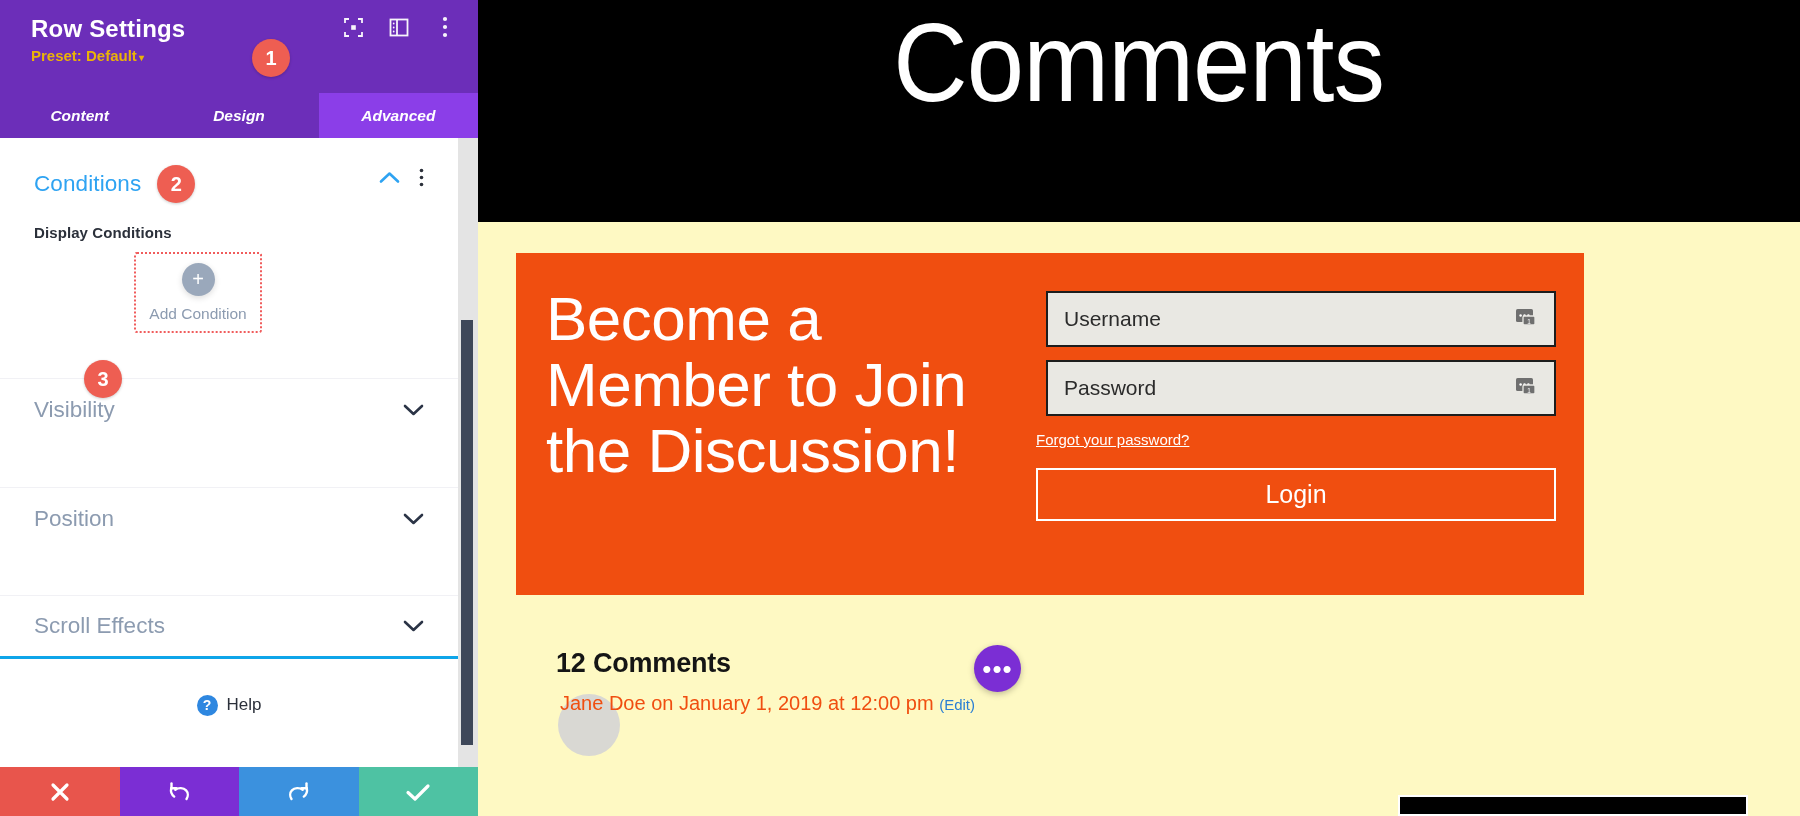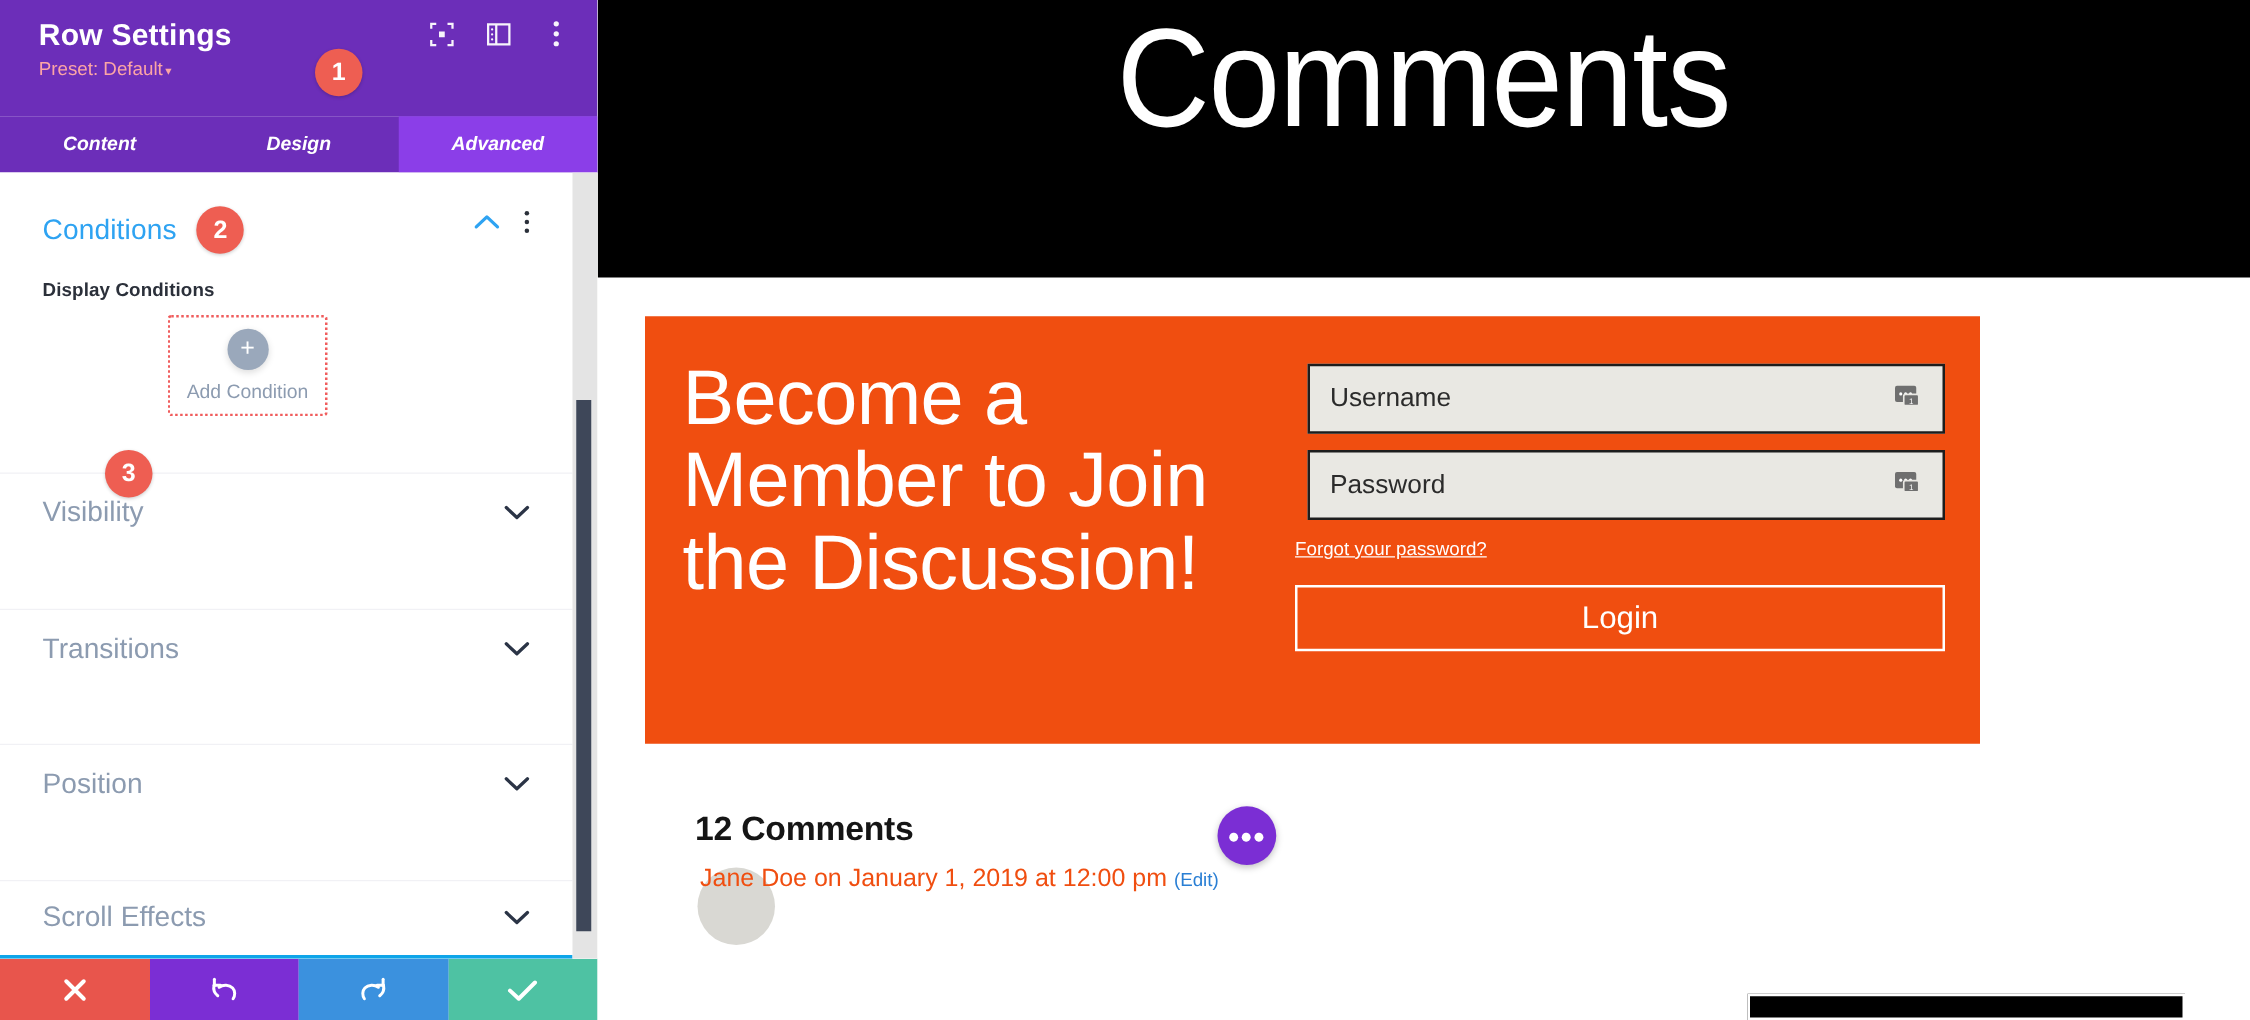--- a/index.html
+++ b/index.html
@@ -27,21 +27,21 @@
     position:relative;
     flex:0 0 auto;
     padding:14px 22px 0 31px;
   }
   .panel-title {
     color:#fff; font-size:24px; font-weight:bold;
     letter-spacing:.2px;
     line-height:30px;
   }
   .panel-preset {
-    color:#fca5a5; font-size:15px; font-weight:normal;
+    color:#eab308; font-size:15px; font-weight:bold;
     margin-top:2px; line-height:20px;
     cursor:pointer;
   }
   .preset-caret { font-size:10px; margin-left:2px; }
   .header-icons {
     position:absolute; right:22px; top:16px;
     display:flex; align-items:center; gap:24px;
   }
   .hicon { width:22px; height:22px; opacity:.95; cursor:pointer;
            display:flex; align-items:center; justify-content:center; }
@@ -158,21 +158,21 @@
   .act { flex:1 1 0; display:flex; align-items:center; justify-content:center; cursor:pointer; }
   .act-close  { background:#e8554c; }
   .act-undo   { background:#7b2ed4; }
   .act-redo   { background:#3b91de; }
   .act-save   { background:#4ec2a3; }
 
   
   #page-content {
     position:absolute; left:478px; top:0;
     width:1322px; height:816px;
-    background:#ffffff;
+    background:#fef9c3;
     overflow:hidden;
   }
   .hero {
     height:222px; background:#000;
     display:flex; align-items:flex-start; justify-content:center;
     padding-top:0px;
   }
   .hero-title {
     color:#fff; font-size:112px; font-weight:normal;
     font-family:"Liberation Sans", sans-serif;
@@ -327,28 +327,20 @@
           <div class="plus-circle">+</div>
           <div class="add-condition-label">Add Condition</div>
         </div>
 
         <div class="badge badge-3">3</div>
       </div>
 
       <div class="accordion">
         <div class="acc-row">
           <span class="acc-title">Visibility</span>
-          <span class="acc-chev">
-            <svg width="21" height="13" viewBox="0 0 21 13" fill="none" stroke="#2b3446" stroke-width="2.6" stroke-linecap="round" stroke-linejoin="round">
-                <path d="M2 2.5 10.5 10.5 19 2.5"></path>
-              </svg>
-          </span>
-        </div>
-        <div class="acc-row">
-          <span class="acc-title">Transitions</span>
           <span class="acc-chev">
             <svg width="21" height="13" viewBox="0 0 21 13" fill="none" stroke="#2b3446" stroke-width="2.6" stroke-linecap="round" stroke-linejoin="round">
                 <path d="M2 2.5 10.5 10.5 19 2.5"></path>
               </svg>
           </span>
         </div>
         <div class="acc-row">
           <span class="acc-title">Position</span>
           <span class="acc-chev">
             <svg width="21" height="13" viewBox="0 0 21 13" fill="none" stroke="#2b3446" stroke-width="2.6" stroke-linecap="round" stroke-linejoin="round">

